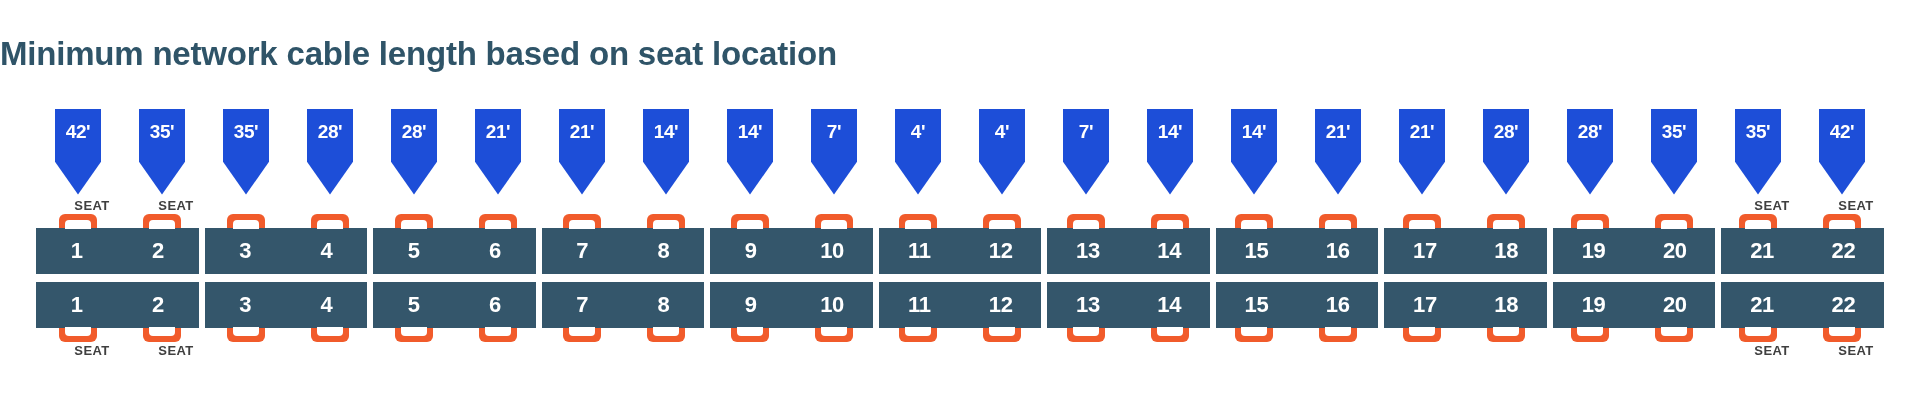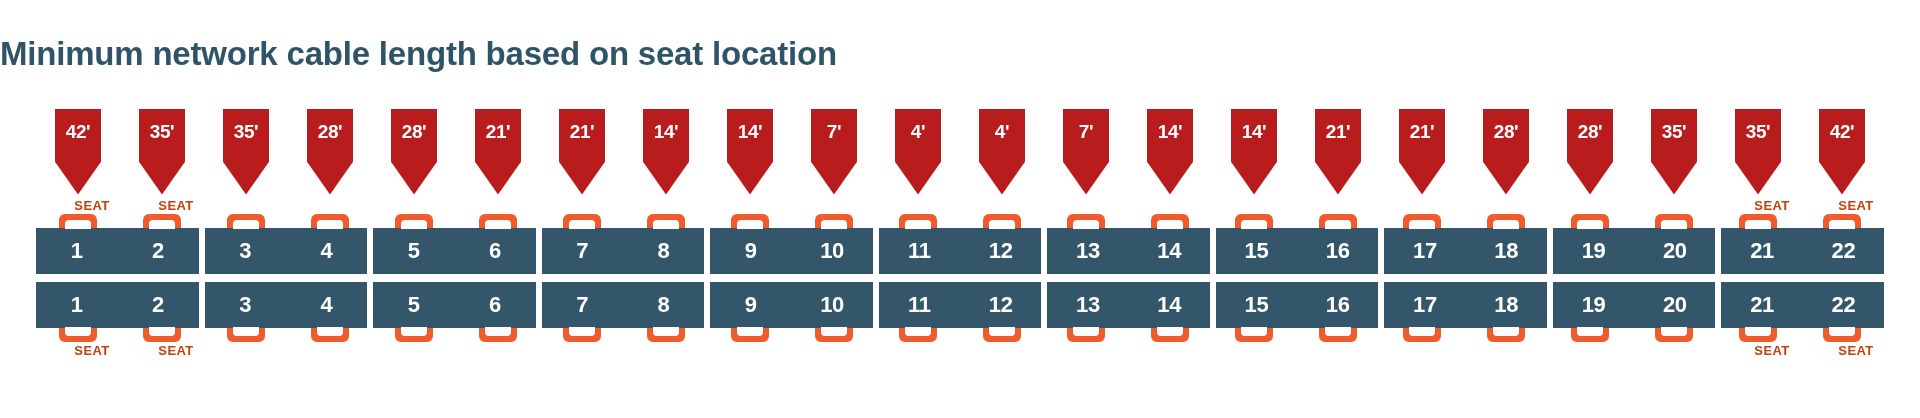--- a/index.html
+++ b/index.html
@@ -44,21 +44,21 @@
   }
   .pin-cell {
     flex: 1 1 0;
     display: flex;
     justify-content: center;
     align-items: flex-start;
   }
   .pin {
     width: 46px;
     height: 86px;
-    background: #b91c1c;
+    background: #1d4ed8;
     -webkit-clip-path: polygon(0 0, 100% 0, 100% 62%, 50% 100%, 0 62%);
     clip-path: polygon(0 0, 100% 0, 100% 62%, 50% 100%, 0 62%);
     color: #ffffff;
     font-size: 19px;
     font-weight: bold;
     display: flex;
     justify-content: center;
     align-items: flex-start;
     padding-top: 12px;
     box-sizing: border-box;
@@ -73,21 +73,21 @@
     height: 17px;
     box-sizing: border-box;
   }
   .seatlabel-cell {
     flex: 1 1 0;
     display: flex;
     justify-content: center;
     align-items: center;
   }
   .seatlabel {
-    color: #c2410c;
+    color: #404040;
     font-size: 13px;
     font-weight: bold;
     letter-spacing: 0.4px;
     line-height: 1;
     margin-left: 28px;
   }
   .seatlabel.hidden { visibility: hidden; }
 
   
   .chairs-row {

